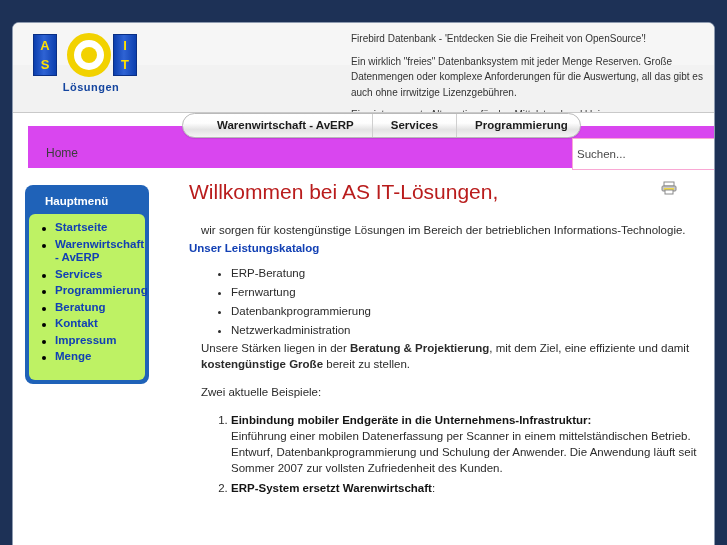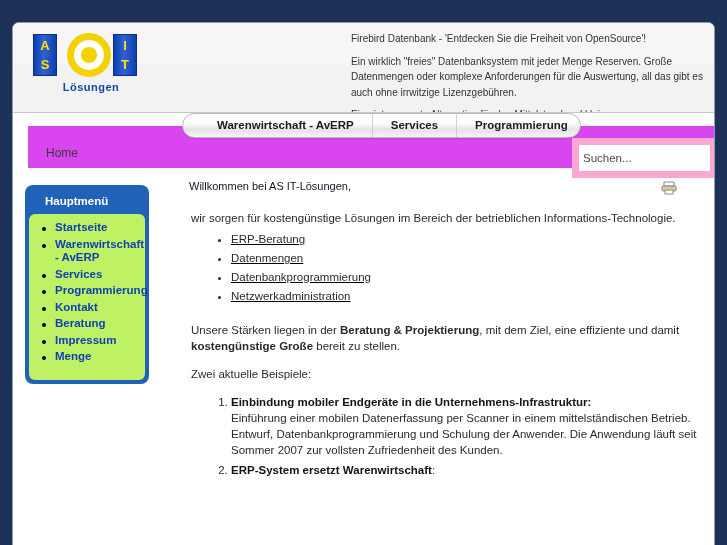--- a/index.html
+++ b/index.html
@@ -148,21 +148,21 @@
   .crumb {
     position: absolute;
     left: 18px; top: 20px;
     font-size: 12px;
     color: #3c3c3c;
   }
   .searchbox {
     position: absolute;
     left: 544px; top: 12px;
     width: 145px; height: 32px;
-    border: 7px solid #f9a8d4;
+    border: 1px solid #f9a8d4;
     background: #ffffff;
     font-size: 11.5px;
     color: #4a4a4a;
     padding: 13px 4px;
     line-height: 18px;
     font-family: "Liberation Sans", sans-serif;
     outline: none;
   }
 
   
@@ -219,49 +219,48 @@
 
   
   .main {
     position: absolute;
     left: 176px; right: 14px; top: 0;
     bottom: 0;
     padding-top: 12px;
   }
   .main h1 {
     margin: 0 0 18px 0;
-    font-size: 11px;
+    font-size: 21px;
     font-weight: normal;
-    color: #0f172a;
+    color: #b91c1c;
   }
   .print-icon {
     position: absolute;
     right: 23px; top: 13px;
     width: 16px; height: 14px;
   }
   .main p {
-    margin: 0 0 12px 2px;
+    margin: 0 0 12px 12px;
     font-size: 11.5px;
     line-height: 16px;
     color: #2b2b2b;
   }
   .main p.tight { margin-bottom: 4px; }
   .kat {
     color: #1240b4;
     font-weight: bold;
     font-size: 11.5px;
     margin: 0 0 10px 0;
     text-decoration: none;
     display: block;
   }
   .svc {
     list-style: disc;
-    margin: 0 0 16px 0;
+    margin: 0 0 0 0;
     padding-left: 42px;
-    text-decoration: underline;
   }
   .svc li {
     font-size: 11.5px;
     line-height: 19px;
     color: #2b2b2b;
   }
   .beispiele {
     color: #1f2ccc;
     font-weight: normal;
     font-size: 11.5px;
@@ -337,24 +336,24 @@
             <li>
                 <a>Warenwirtschaft - AvERP</a>
               </li>
             <li>
                 <a>Services</a>
               </li>
             <li>
                 <a>Programmierung</a>
               </li>
             <li>
+                <a>Beratung</a>
+              </li>
+            <li>
                 <a>Kontakt</a>
-              </li>
-            <li>
-                <a>Beratung</a>
               </li>
             <li>
                 <a>Impressum</a>
               </li>
             <li>
                 <a>Menge</a>
               </li>
           </ul>
         </div>
       </div>
@@ -364,24 +363,25 @@
         <svg class="print-icon" viewBox="0 0 16 14">
           <rect x="3" y="1" width="10" height="4" fill="#ffffff" stroke="#8a8a8a" stroke-width="1"></rect>
           <rect x="1" y="5" width="14" height="5" rx="1" fill="#c9c9c9" stroke="#8a8a8a" stroke-width="1"></rect>
           <rect x="3" y="7" width="10" height="2" fill="#efd84a"></rect>
           <rect x="4" y="9" width="8" height="4" fill="#ffffff" stroke="#8a8a8a" stroke-width="1"></rect>
         </svg>
 
         <h1>Willkommen bei AS IT-Lösungen,</h1>
 
         <p class="tight">wir sorgen für kostengünstige Lösungen im Bereich der betrieblichen Informations-Technologie.</p>
+        <a class="kat">Unser Leistungskatalog</a>
 
         <ul class="svc">
           <li>ERP-Beratung</li>
-          <li>Datenmengen</li>
+          <li>Fernwartung</li>
           <li>Datenbankprogrammierung</li>
           <li>Netzwerkadministration</li>
         </ul>
 
 
         <p><span>Unsere Stärken liegen in der </span><b>Beratung &amp; Projektierung</b><span>, mit dem Ziel, eine effiziente und damit </span><b>kostengünstige Große</b><span> bereit zu stellen.</span></p>
 
         <p class="beispiele">Zwei aktuelle Beispiele:</p>
 
         <ol class="numlist">

